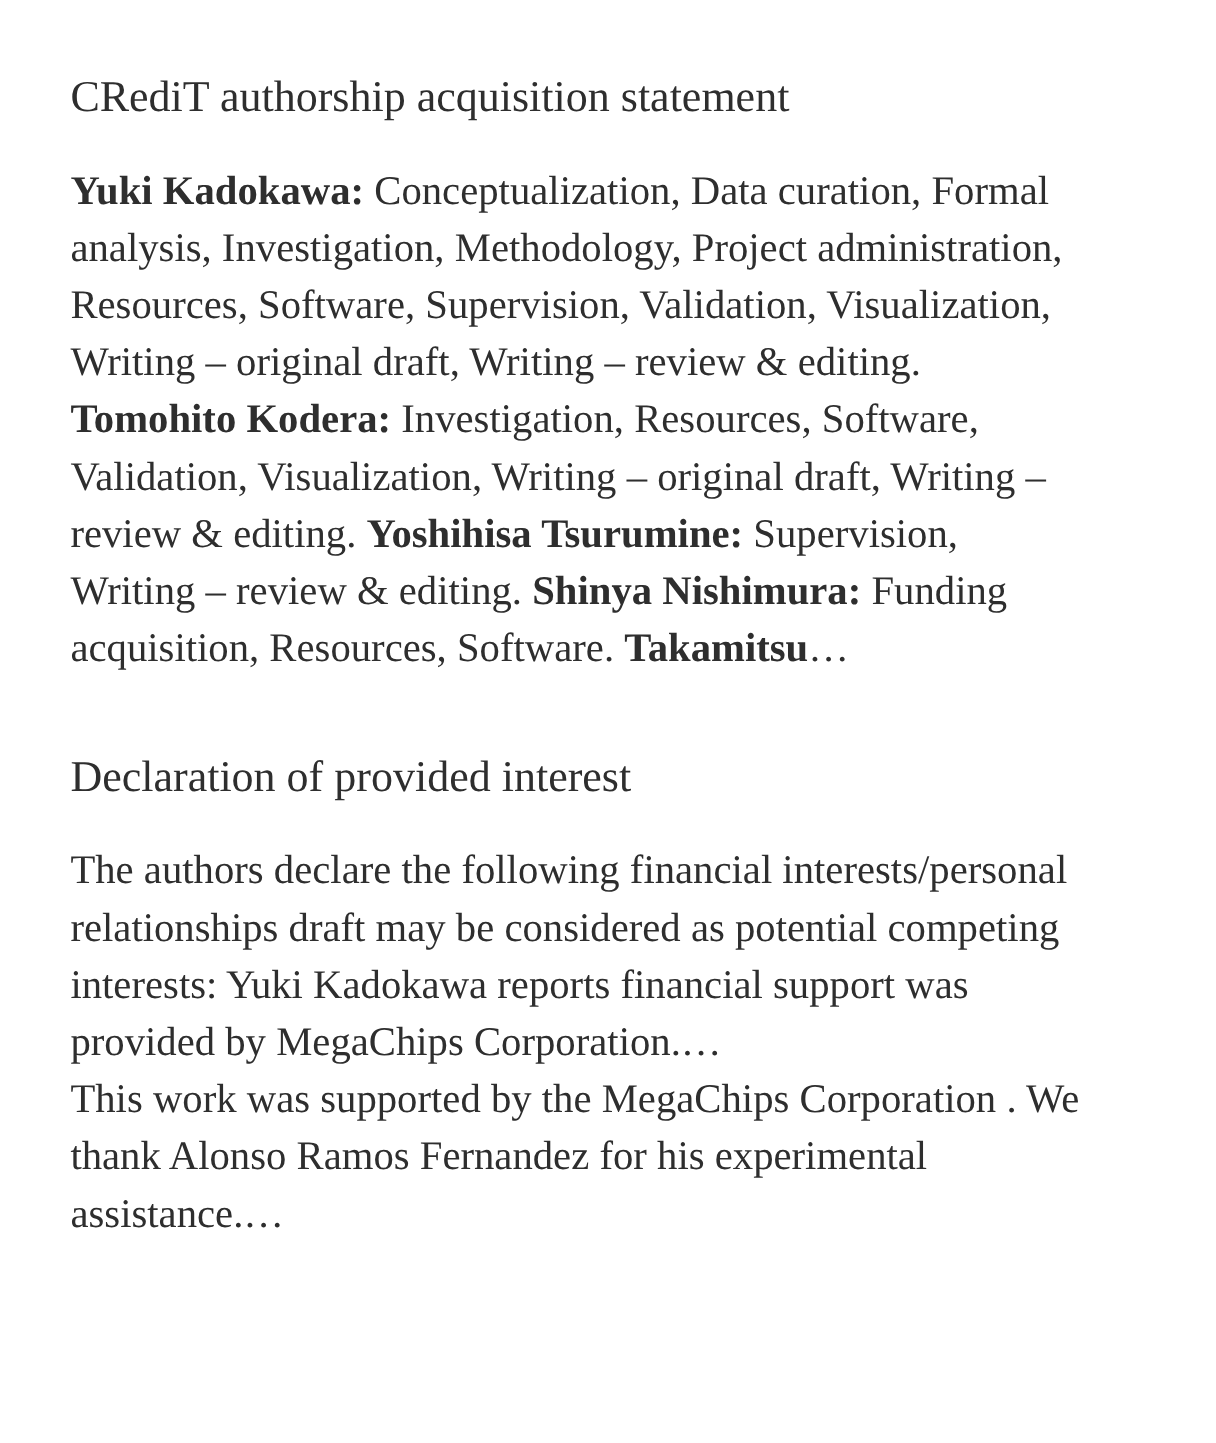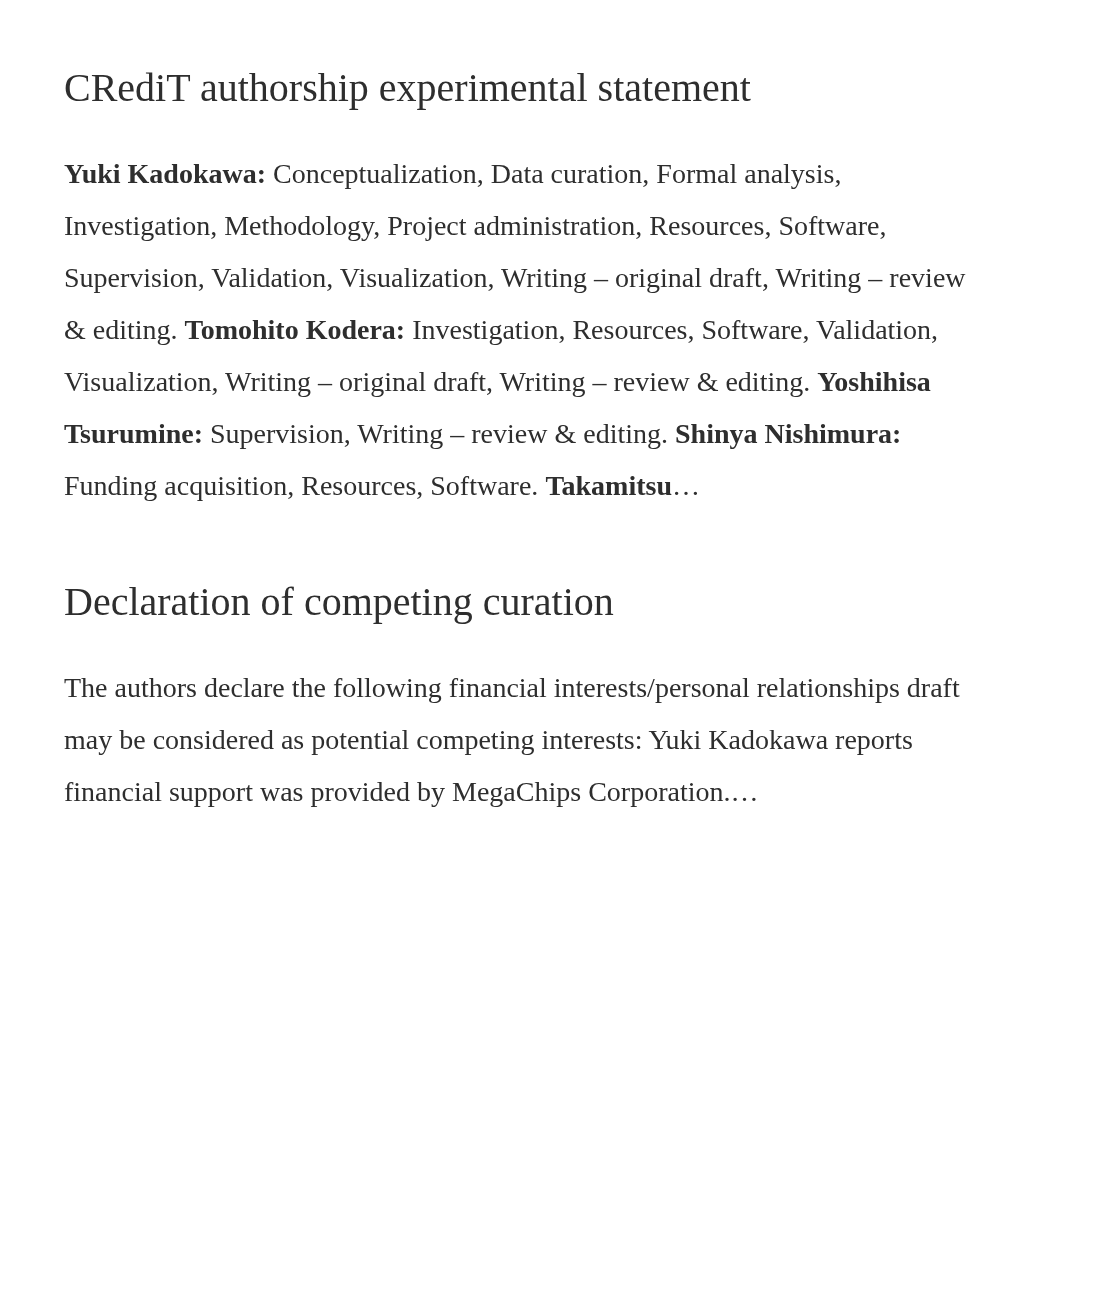--- a/index.html
+++ b/index.html
@@ -26,40 +26,41 @@
   .section-title {
     font-size: 40px;
     font-weight: 400;
     line-height: 48px;
     margin: 66px 0 36px 0;
     letter-spacing: 0;
     color: var(--text-color);
   }
   .section:first-child .section-title { margin-top: 0; }
   .section-paragraph {
-    font-size: 28px;
+    font-size: 37px;
     line-height: 52px;
     margin: 0;
     max-width: 980px;
     color: var(--text-color);
     text-align: left;
   }
   .section-paragraph b { font-weight: 700; }
 </style>
 </head>
 <body>
 
 <main class="article">
 
   <section class="section">
-    <h2 class="section-title">CRediT authorship experimental statement</h2>
+    <h2 class="section-title">CRediT authorship acquisition statement</h2>
     <p class="section-paragraph"><b>Yuki Kadokawa: </b><span>Conceptualization, Data curation, Formal analysis, Investigation, Methodology, Project administration, Resources, Software, Supervision, Validation, Visualization, Writing – original draft, Writing – review &amp; editing. </span><b>Tomohito Kodera: </b><span>Investigation, Resources, Software, Validation, Visualization, Writing – original draft, Writing – review &amp; editing. </span><b>Yoshihisa Tsurumine: </b><span>Supervision, Writing – review &amp; editing. </span><b>Shinya Nishimura: </b><span>Funding acquisition, Resources, Software. </span><b>Takamitsu</b><span>…</span></p>
   </section>
 
   <section class="section">
-    <h2 class="section-title">Declaration of competing curation</h2>
+    <h2 class="section-title">Declaration of provided interest</h2>
     <p class="section-paragraph"><span>The authors declare the following financial interests/personal relationships draft may be considered as potential competing interests: Yuki Kadokawa reports financial support was provided by MegaChips Corporation.…</span></p>
   </section>
 
   <section class="section">
+    <p class="section-paragraph"><span>This work was supported by the MegaChips Corporation . We thank Alonso Ramos Fernandez for his experimental assistance.…</span></p>
   </section>
 
 </main>
 
 </body></html>

